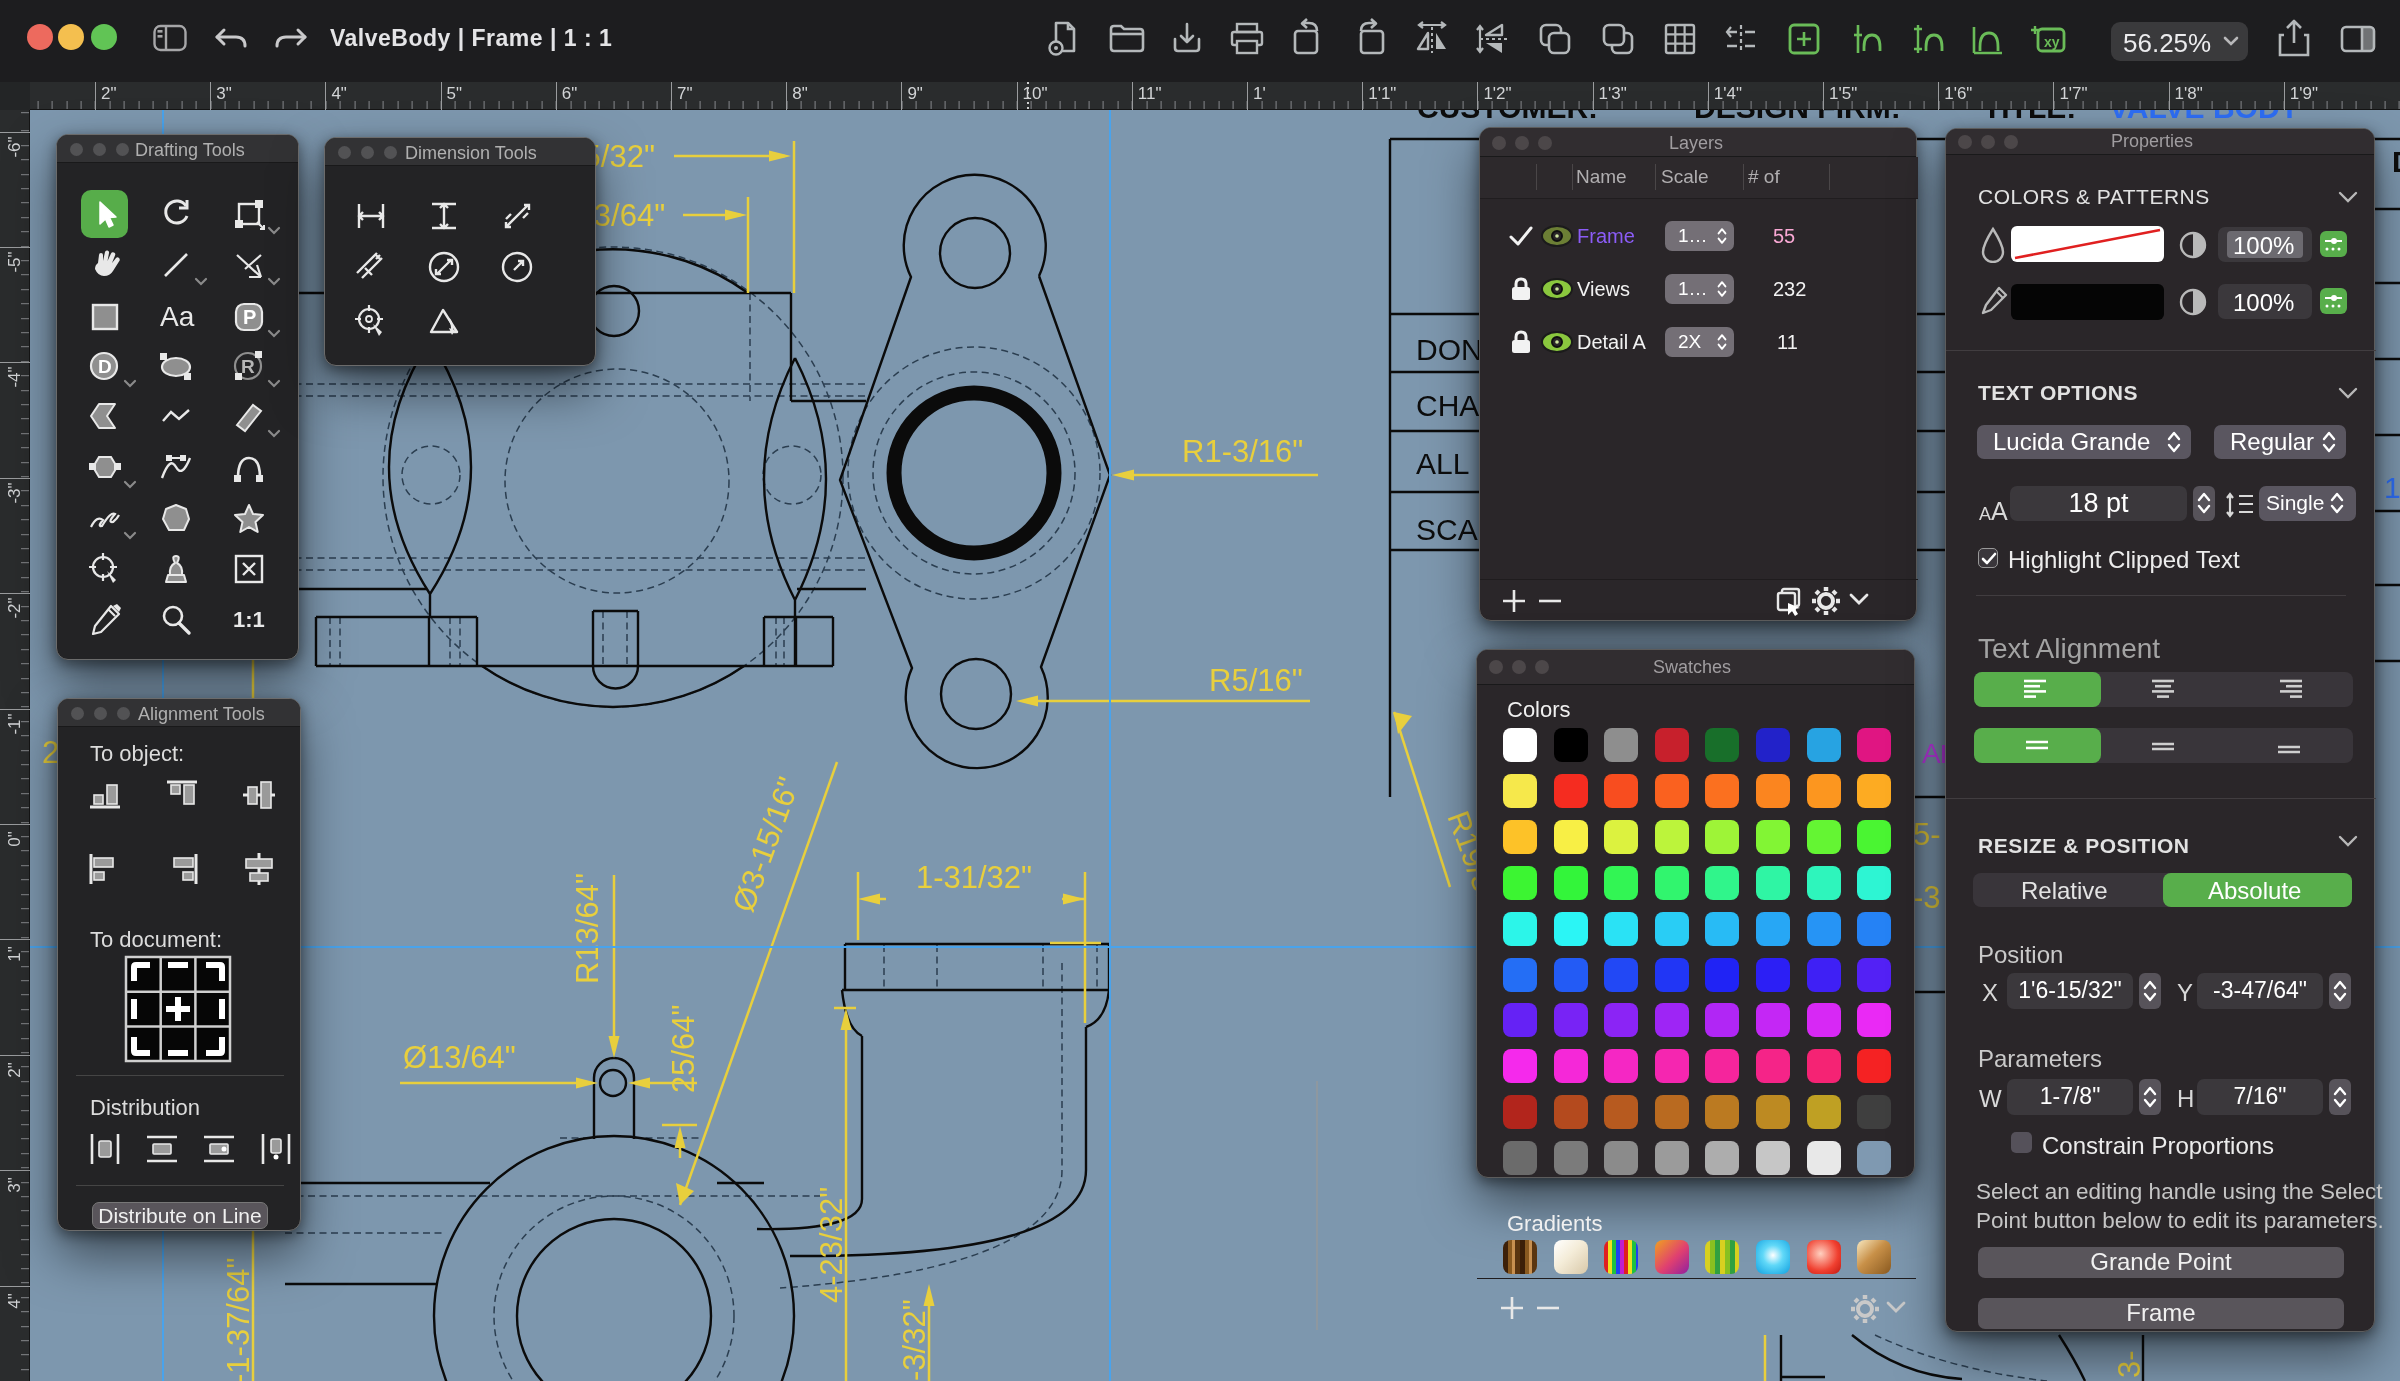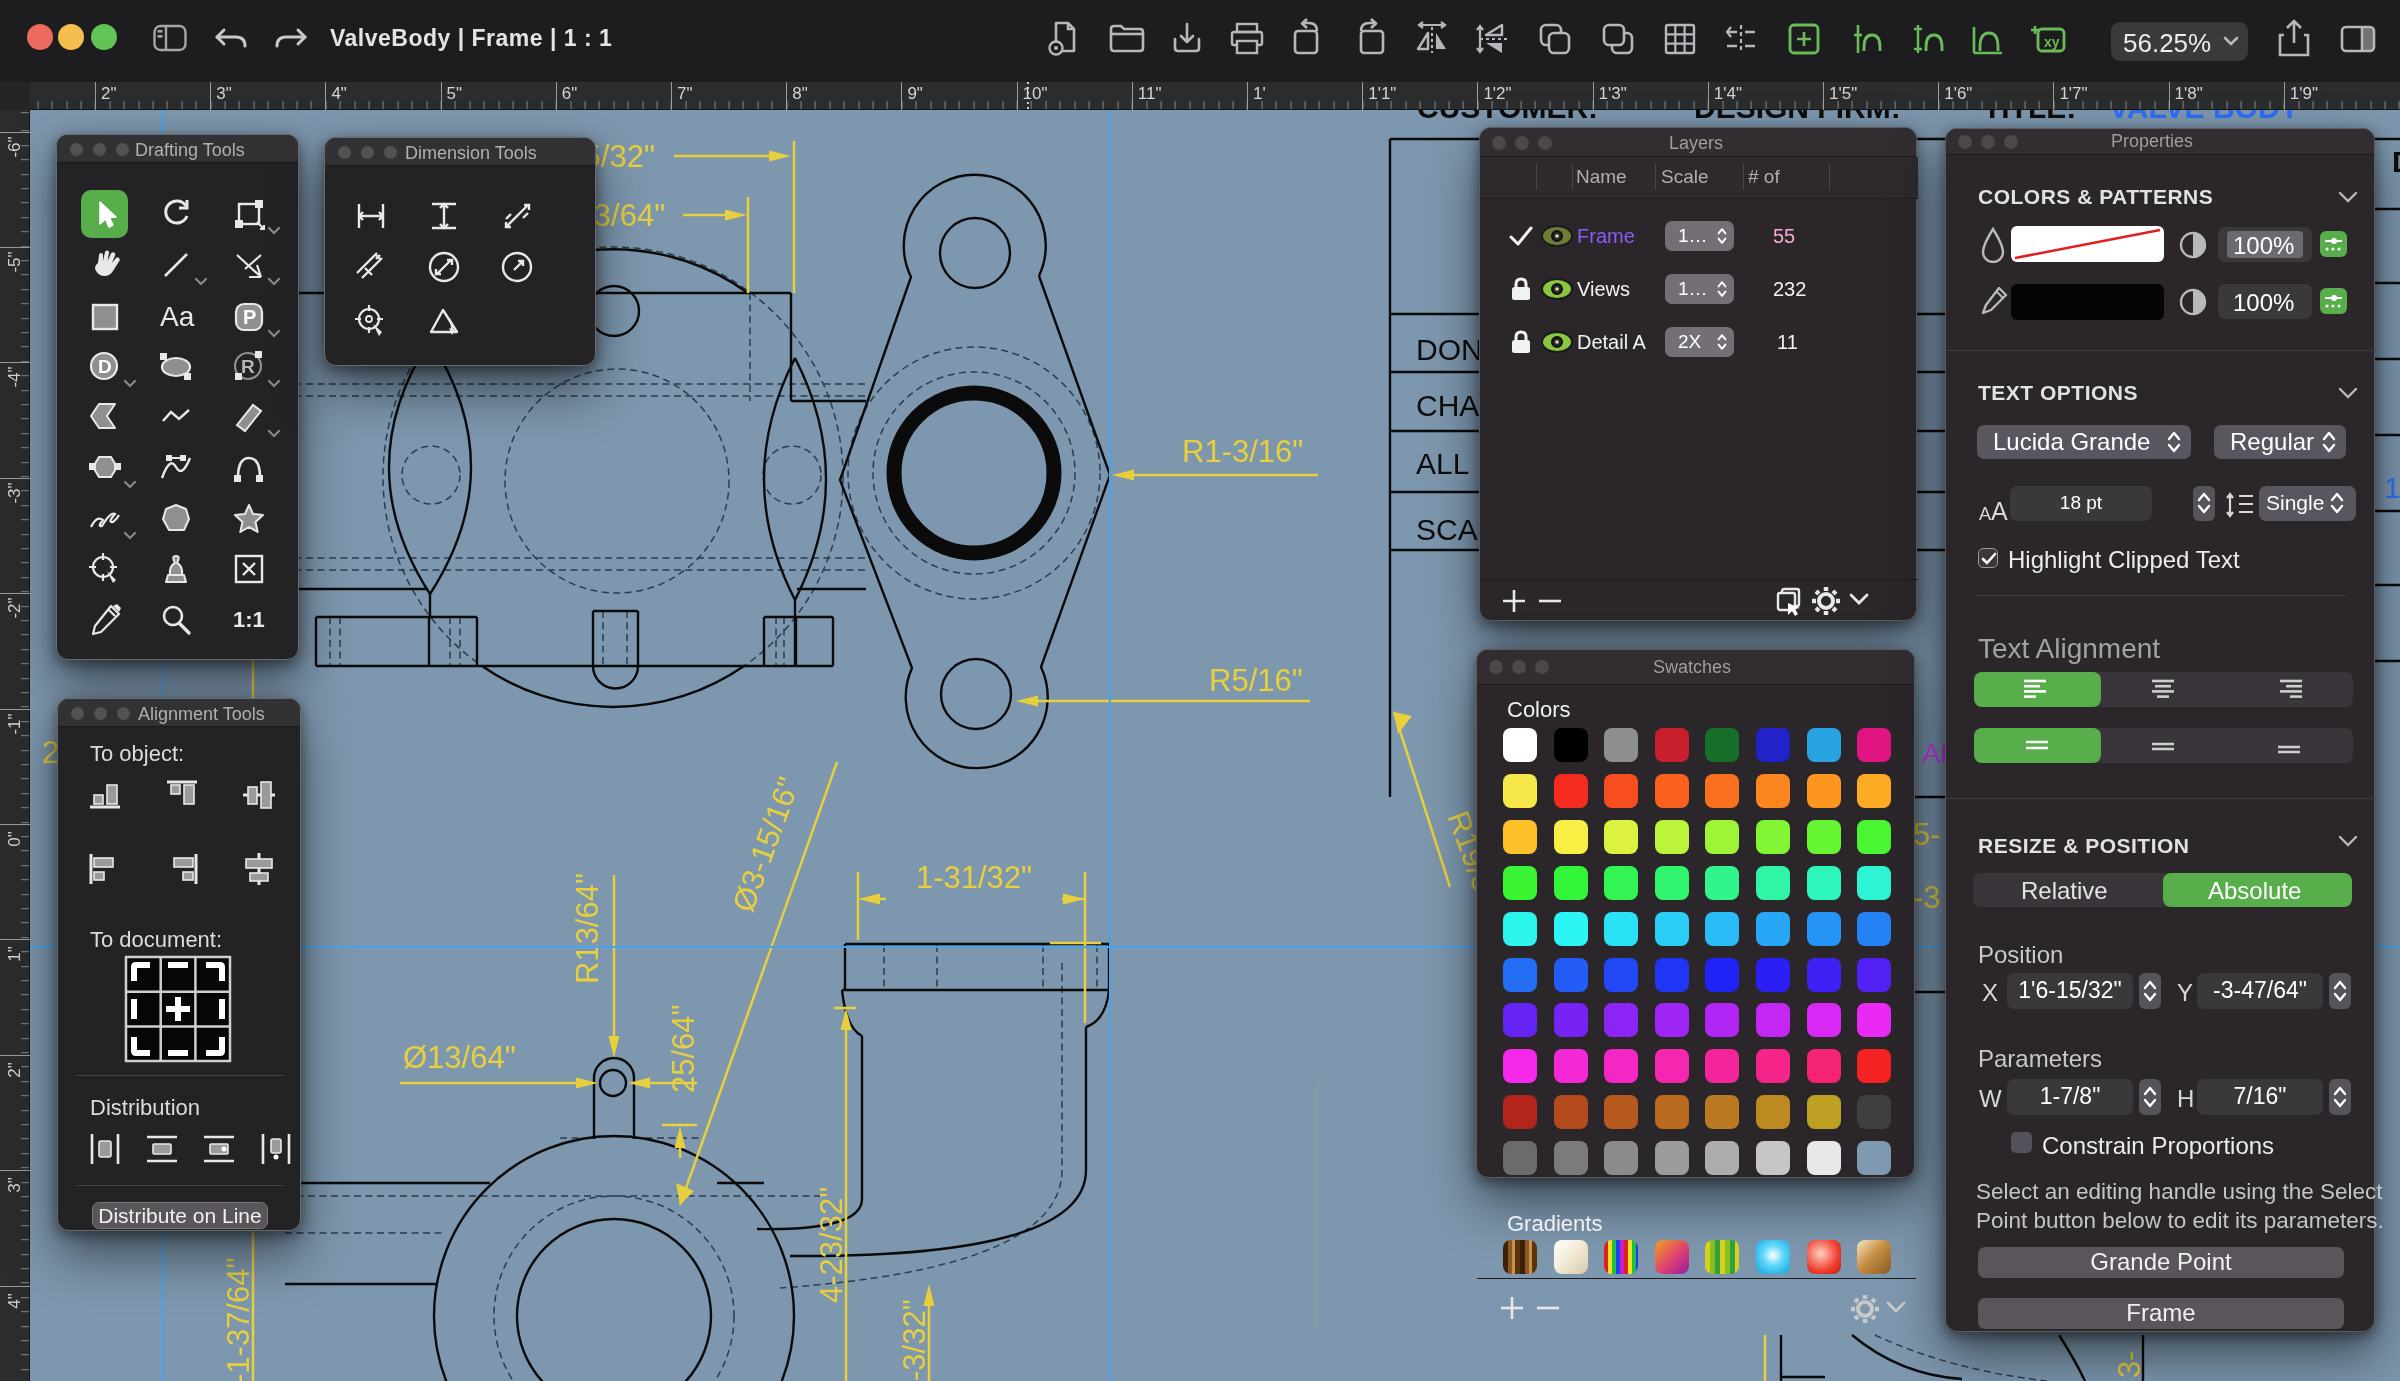--- a/index.html
+++ b/index.html
@@ -829,21 +829,21 @@
 <svg class="abs" style="left:408px;top:650px" width="22" height="16" viewBox="0 0 22 16">
       <path d="M3 3 L11 11 L19 3" fill="none" stroke="#c9c9c9" stroke-width="2.8" stroke-linecap="round"></path>
     </svg>
 </div>
 <div class="panel big" style="left:1945px;top:128px;width:430px;height:1204px">
 <div class="ptitle" style="height:26px"></div>
 <div class="pc" style="left:12px;top:6px;width:14px;height:14px"></div>
 <div class="pc" style="left:35px;top:6px;width:14px;height:14px"></div>
 <div class="pc" style="left:58px;top:6px;width:14px;height:14px"></div>
 <div class="ptt" style="left:165px;top:2px">Properties</div>
-<div class="abs" style="left:32px;top:56px;font-size:21px;font-weight:bold;color:#e2e2e2;letter-spacing:.5px">COLORS &amp; PATTERNS</div>
+<div class="abs" style="left:32px;top:56px;font-size:21px;font-weight:normal;color:#e2e2e2;letter-spacing:.5px">COLORS &amp; PATTERNS</div>
 <svg class="abs" style="left:392px;top:62px" width="20" height="12" viewBox="0 0 20 12">
       <path d="M2 2 L10 10 L18 2" fill="none" stroke="#b8b8b8" stroke-width="2.4" stroke-linecap="round"></path>
     </svg>
 <svg class="abs" style="left:33px;top:96px" width="28" height="38" viewBox="0 0 28 38">
       <path d="M14 4 Q24 20 24 27 A10 10 0 0 1 4 27 Q4 20 14 4 Z" fill="none" stroke="#b9b9b9" stroke-width="2.4"></path>
     </svg>
 <div class="abs" style="left:65px;top:97px;width:153px;height:36px;background:#fff;border-radius:6px"></div>
 <svg class="abs" style="left:65px;top:97px" width="153" height="36" viewBox="0 0 153 36">
       <line x1="4" y1="32" x2="149" y2="4" stroke="#e02020" stroke-width="2.6"></line>
     </svg>
@@ -888,21 +888,21 @@
     </svg>
 <div class="dd" style="left:31px;top:296px;width:214px;height:34px;font-size:24px;line-height:33px;padding-left:16px;background:#5a5660">Lucida Grande</div>
 <svg class="abs" style="left:220px;top:300px" width="16" height="26" viewBox="0 0 16 26">
       <path d="M3 10 L8 4 L13 10 M3 16 L8 22 L13 16" fill="none" stroke="#fff" stroke-width="2.4" stroke-linecap="round" stroke-linejoin="round"></path>
     </svg>
 <div class="dd" style="left:268px;top:296px;width:132px;height:34px;font-size:24px;line-height:33px;padding-left:16px;background:#5a5660">Regular</div>
 <svg class="abs" style="left:375px;top:300px" width="16" height="26" viewBox="0 0 16 26">
       <path d="M3 10 L8 4 L13 10 M3 16 L8 22 L13 16" fill="none" stroke="#fff" stroke-width="2.4" stroke-linecap="round" stroke-linejoin="round"></path>
     </svg>
 <div class="abs" style="left:33px;top:368px;font-size:18px;color:#d8d8d8">A<span style="font-size:25px">A</span></div>
-<div class="fld" style="left:64px;top:357px;width:142px;height:35px;font-size:19px;line-height:34px">18 pt</div>
+<div class="fld" style="left:64px;top:357px;width:177px;height:35px;font-size:27px;line-height:34px">18 pt</div>
 <div class="stp" style="left:247px;top:357px;width:22px;height:35px"></div>
 <svg class="abs" style="left:250px;top:361px" width="16" height="26" viewBox="0 0 16 26">
       <path d="M3 10 L8 4 L13 10 M3 16 L8 22 L13 16" fill="none" stroke="#fff" stroke-width="2.4" stroke-linecap="round" stroke-linejoin="round"></path>
     </svg>
 <svg class="abs" style="left:279px;top:362px" width="30" height="28" viewBox="0 0 30 28">
       <path d="M5 4 V24 M2 7 L5 3 L8 7 M2 21 L5 25 L8 21 M14 5 H28 M14 13 H28 M14 21 H28" fill="none" stroke="#d8d8d8" stroke-width="2.2"></path>
     </svg>
 <div class="dd" style="left:313px;top:357px;width:97px;height:35px;font-size:21px;line-height:34px;padding-left:7px;background:#5a5660">Single</div>
 <svg class="abs" style="left:383px;top:361px" width="16" height="26" viewBox="0 0 16 26">
       <path d="M3 10 L8 4 L13 10 M3 16 L8 22 L13 16" fill="none" stroke="#fff" stroke-width="2.4" stroke-linecap="round" stroke-linejoin="round"></path>

